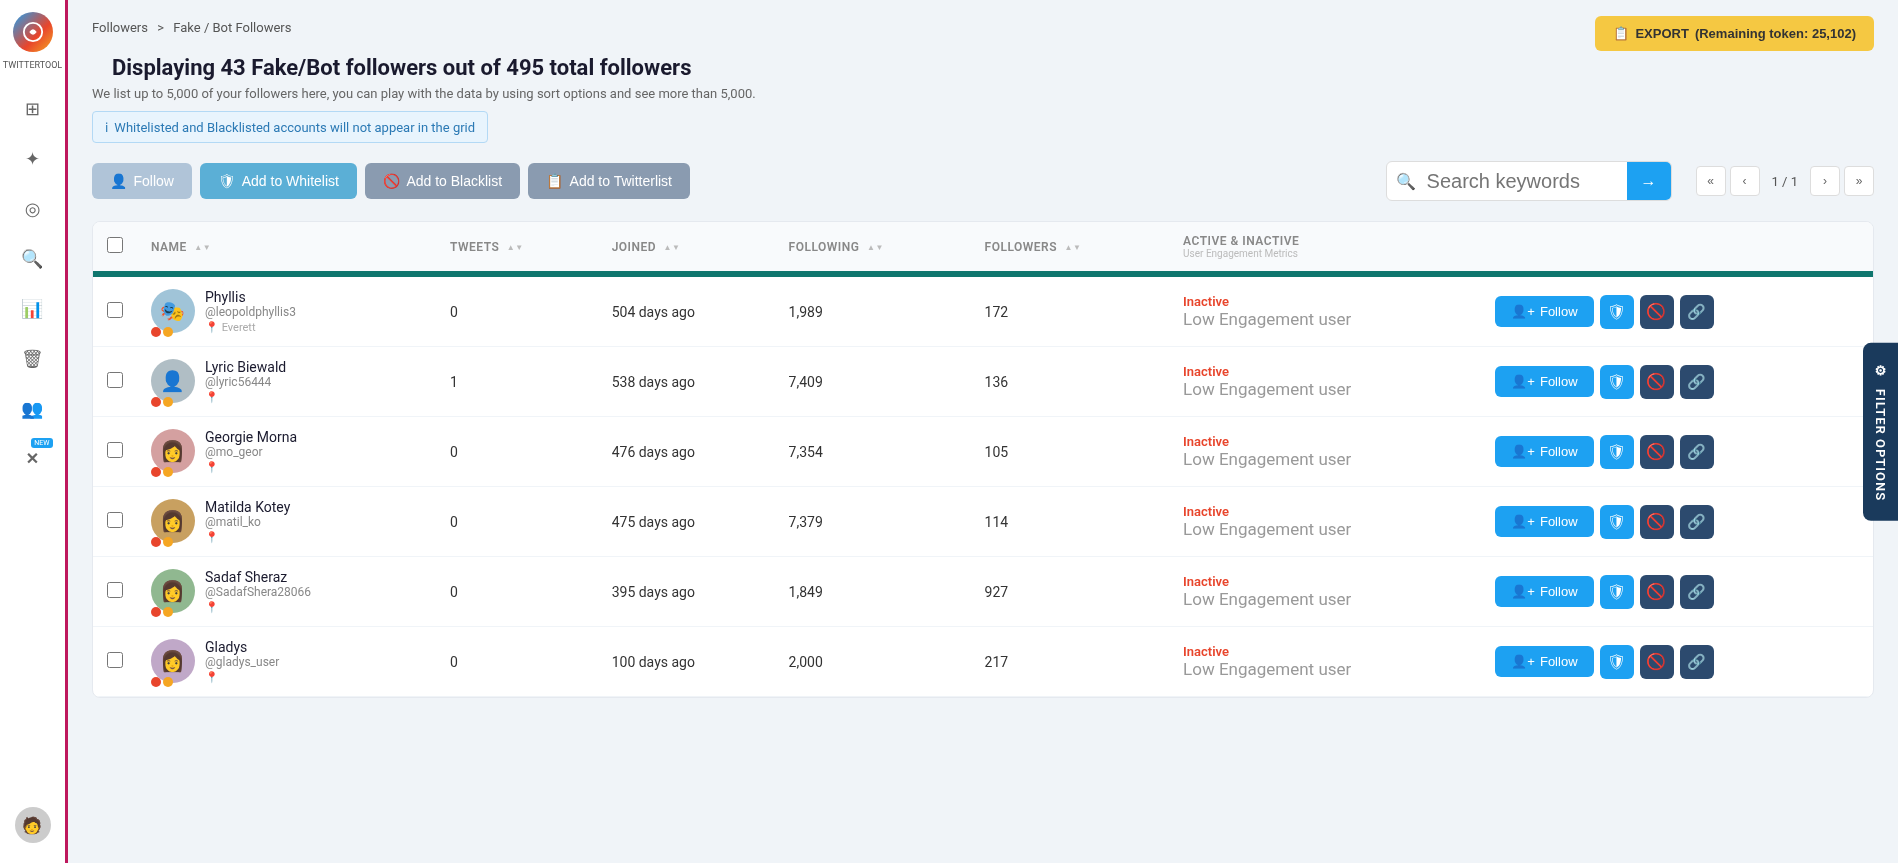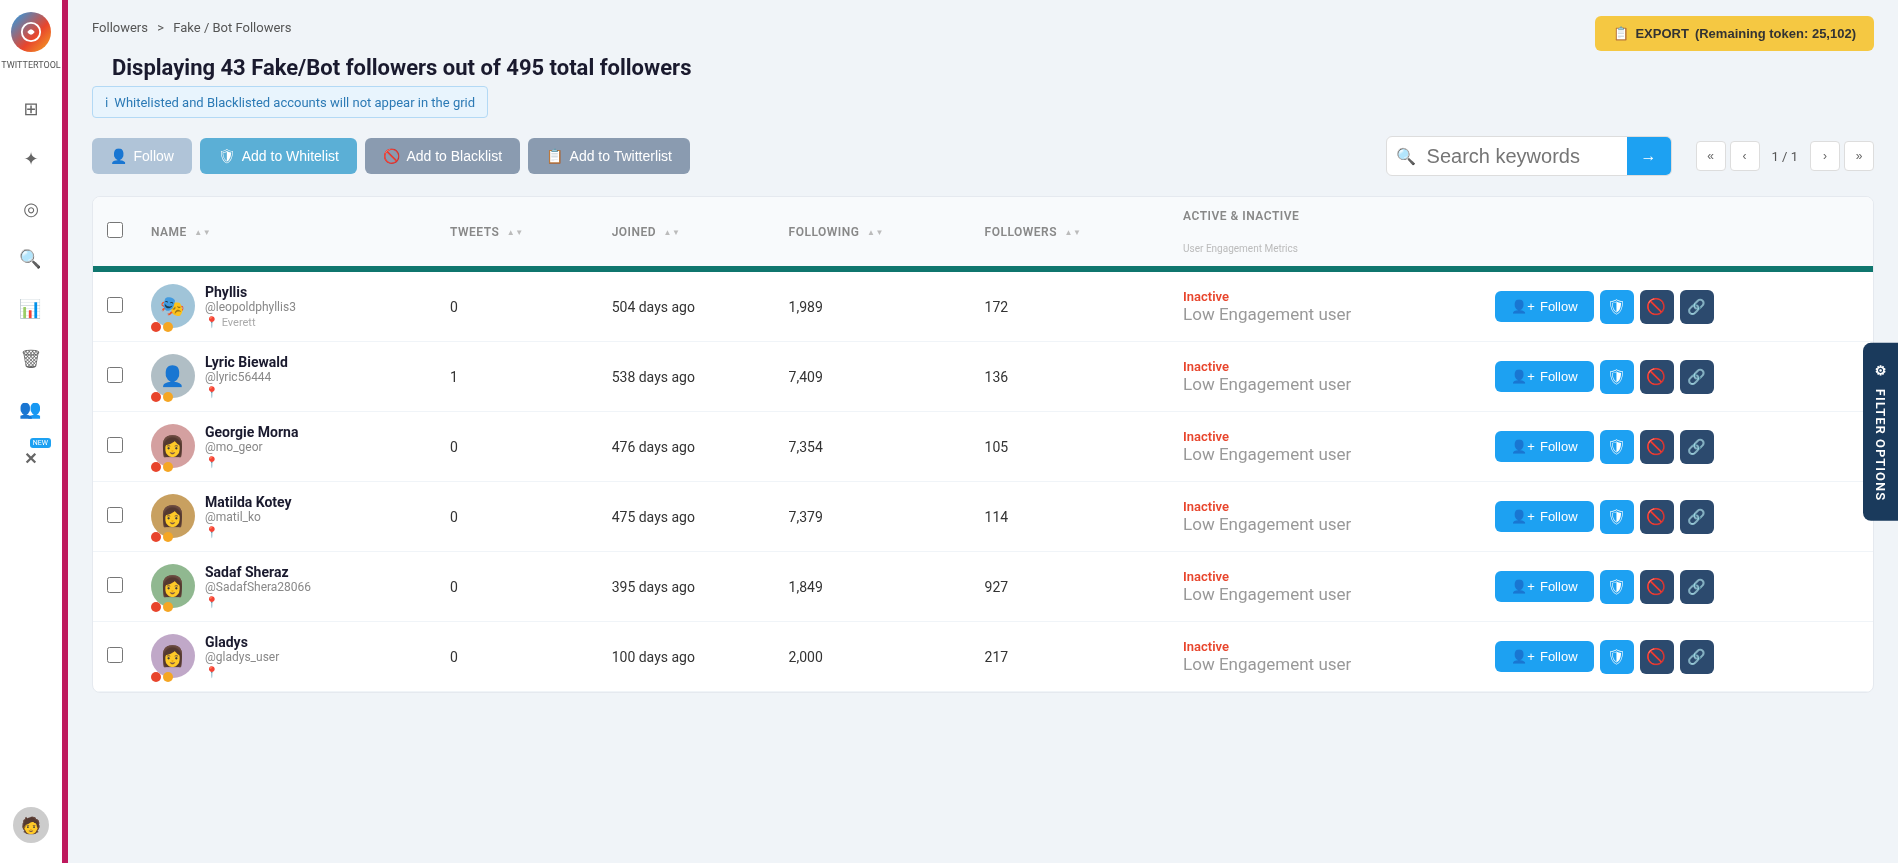--- a/index.html
+++ b/index.html
@@ -7,21 +7,21 @@
 
     
     .sidebar {
       width: 68px;
       background: #fff;
       min-height: 100vh;
       display: flex;
       flex-direction: column;
       align-items: center;
       padding: 12px 0;
-      border-right: 6px solid #be185d;
+      border-right: 3px solid #be185d;
       flex-shrink: 0;
     }
     .sidebar-logo {
       width: 40px; height: 40px;
       background: linear-gradient(135deg, #1da1f2 0%, #e8452c 60%, #f5a623 100%);
       border-radius: 50%;
       margin-bottom: 8px;
       display: flex; align-items: center; justify-content: center;
       color: white; font-weight: bold; font-size: 12px;
     }
@@ -327,21 +327,21 @@
       left: 0;
     }
     .dot {
       width: 10px; height: 10px;
       border-radius: 50%;
     }
     .dot-red { background: #e8452c; }
     .dot-orange { background: #f5a623; }
     .user-info {}
     .user-name {
-      font-weight: 700;
+      font-weight: 400;
       color: #1a1a2e;
       font-size: 14px;
     }
     .user-handle {
       font-size: 12px;
       color: #888;
     }
     .user-location {
       font-size: 11px;
       color: #aaa;
@@ -416,21 +416,20 @@
     }
     .th-active {
       min-width: 160px;
     }
     .th-active-sub {
       font-size: 10px;
       font-weight: 400;
       color: #bbb;
       text-transform: none;
       letter-spacing: 0;
-      margin-top: 20px;
     }
     input[type="checkbox"] {
       width: 16px; height: 16px; cursor: pointer;
     }
   </style>
 </head>
 <body>
 
 <div class="sidebar">
   <div class="sidebar-logo">
@@ -482,20 +481,21 @@
 
   
   <div class="breadcrumb">
     <span style="cursor:pointer;">Followers</span>
     <span class="sep">&gt;</span>
     <span>Fake / Bot Followers</span>
   </div>
 
   
   <div class="page-title">Displaying 43 Fake/Bot followers out of 495 total followers</div>
+  <div class="page-subtitle">We list up to 5,000 of your followers here, you can play with the data by using sort options and see more than 5,000.</div>
 
   
   <div class="info-banner">
     <span>ℹ</span>
     <span>Whitelisted and Blacklisted accounts will not appear in the grid</span>
   </div>
 
   
   <div class="toolbar">
     <button class="btn-follow">

